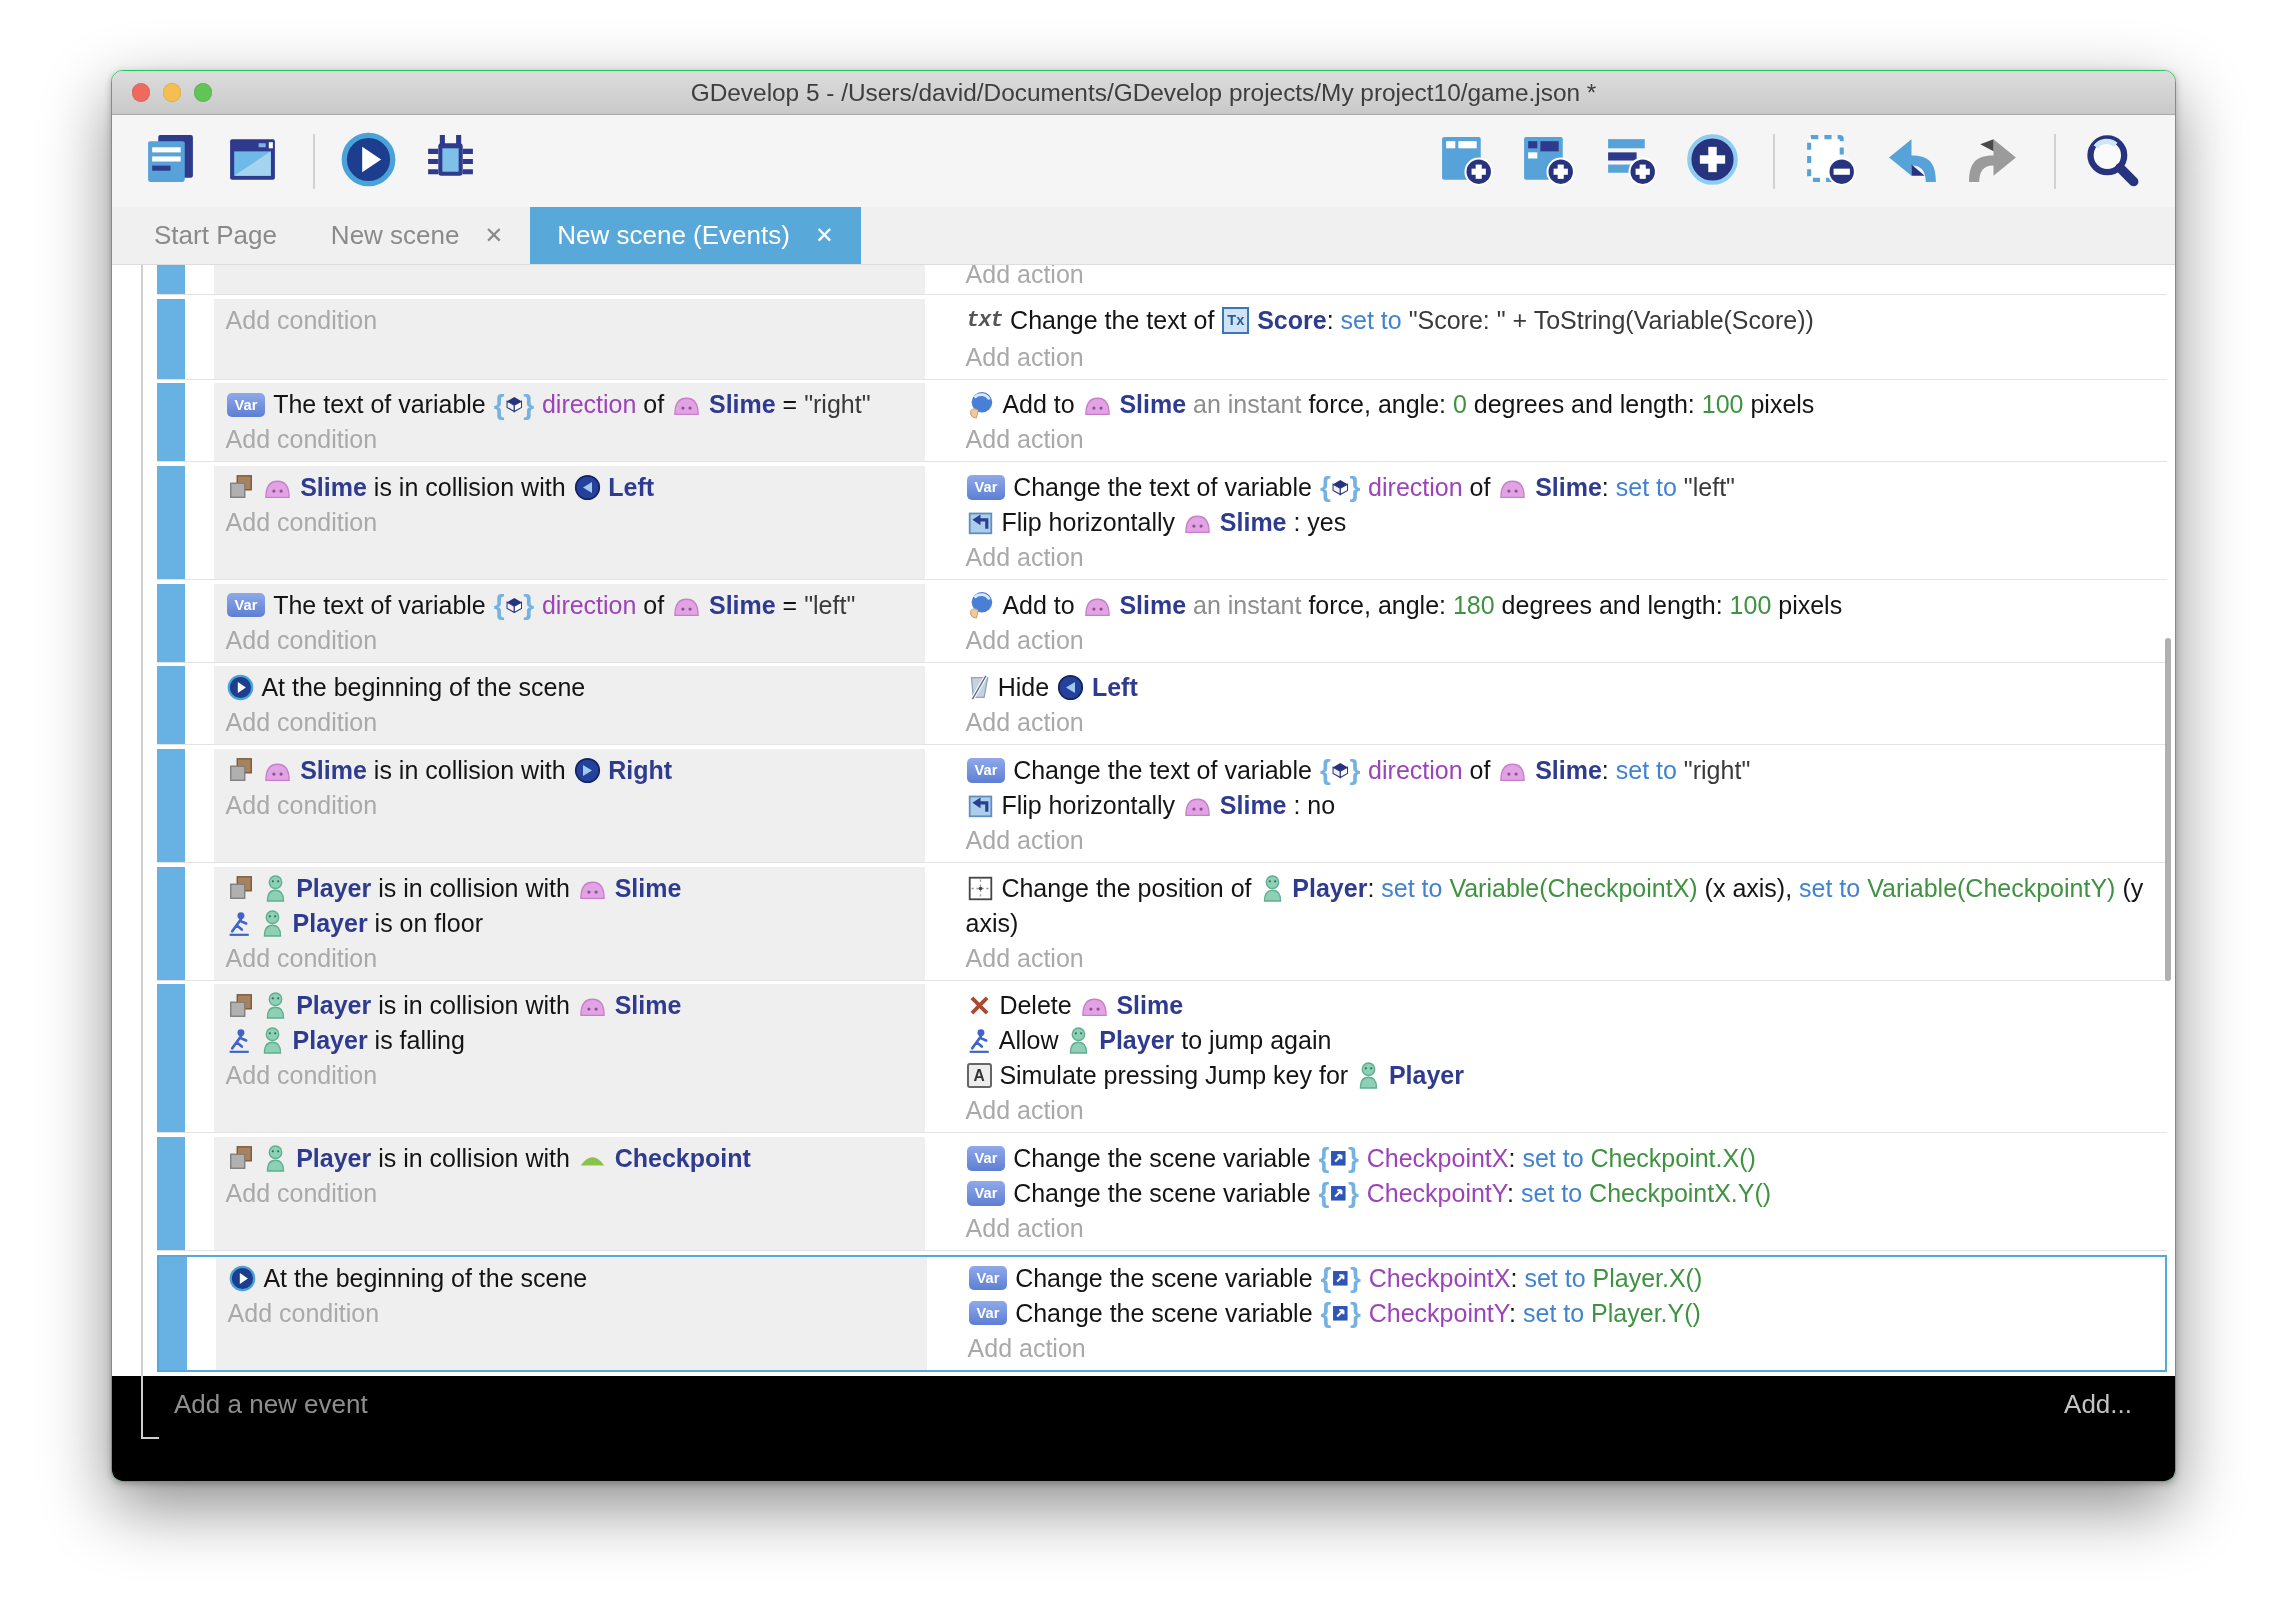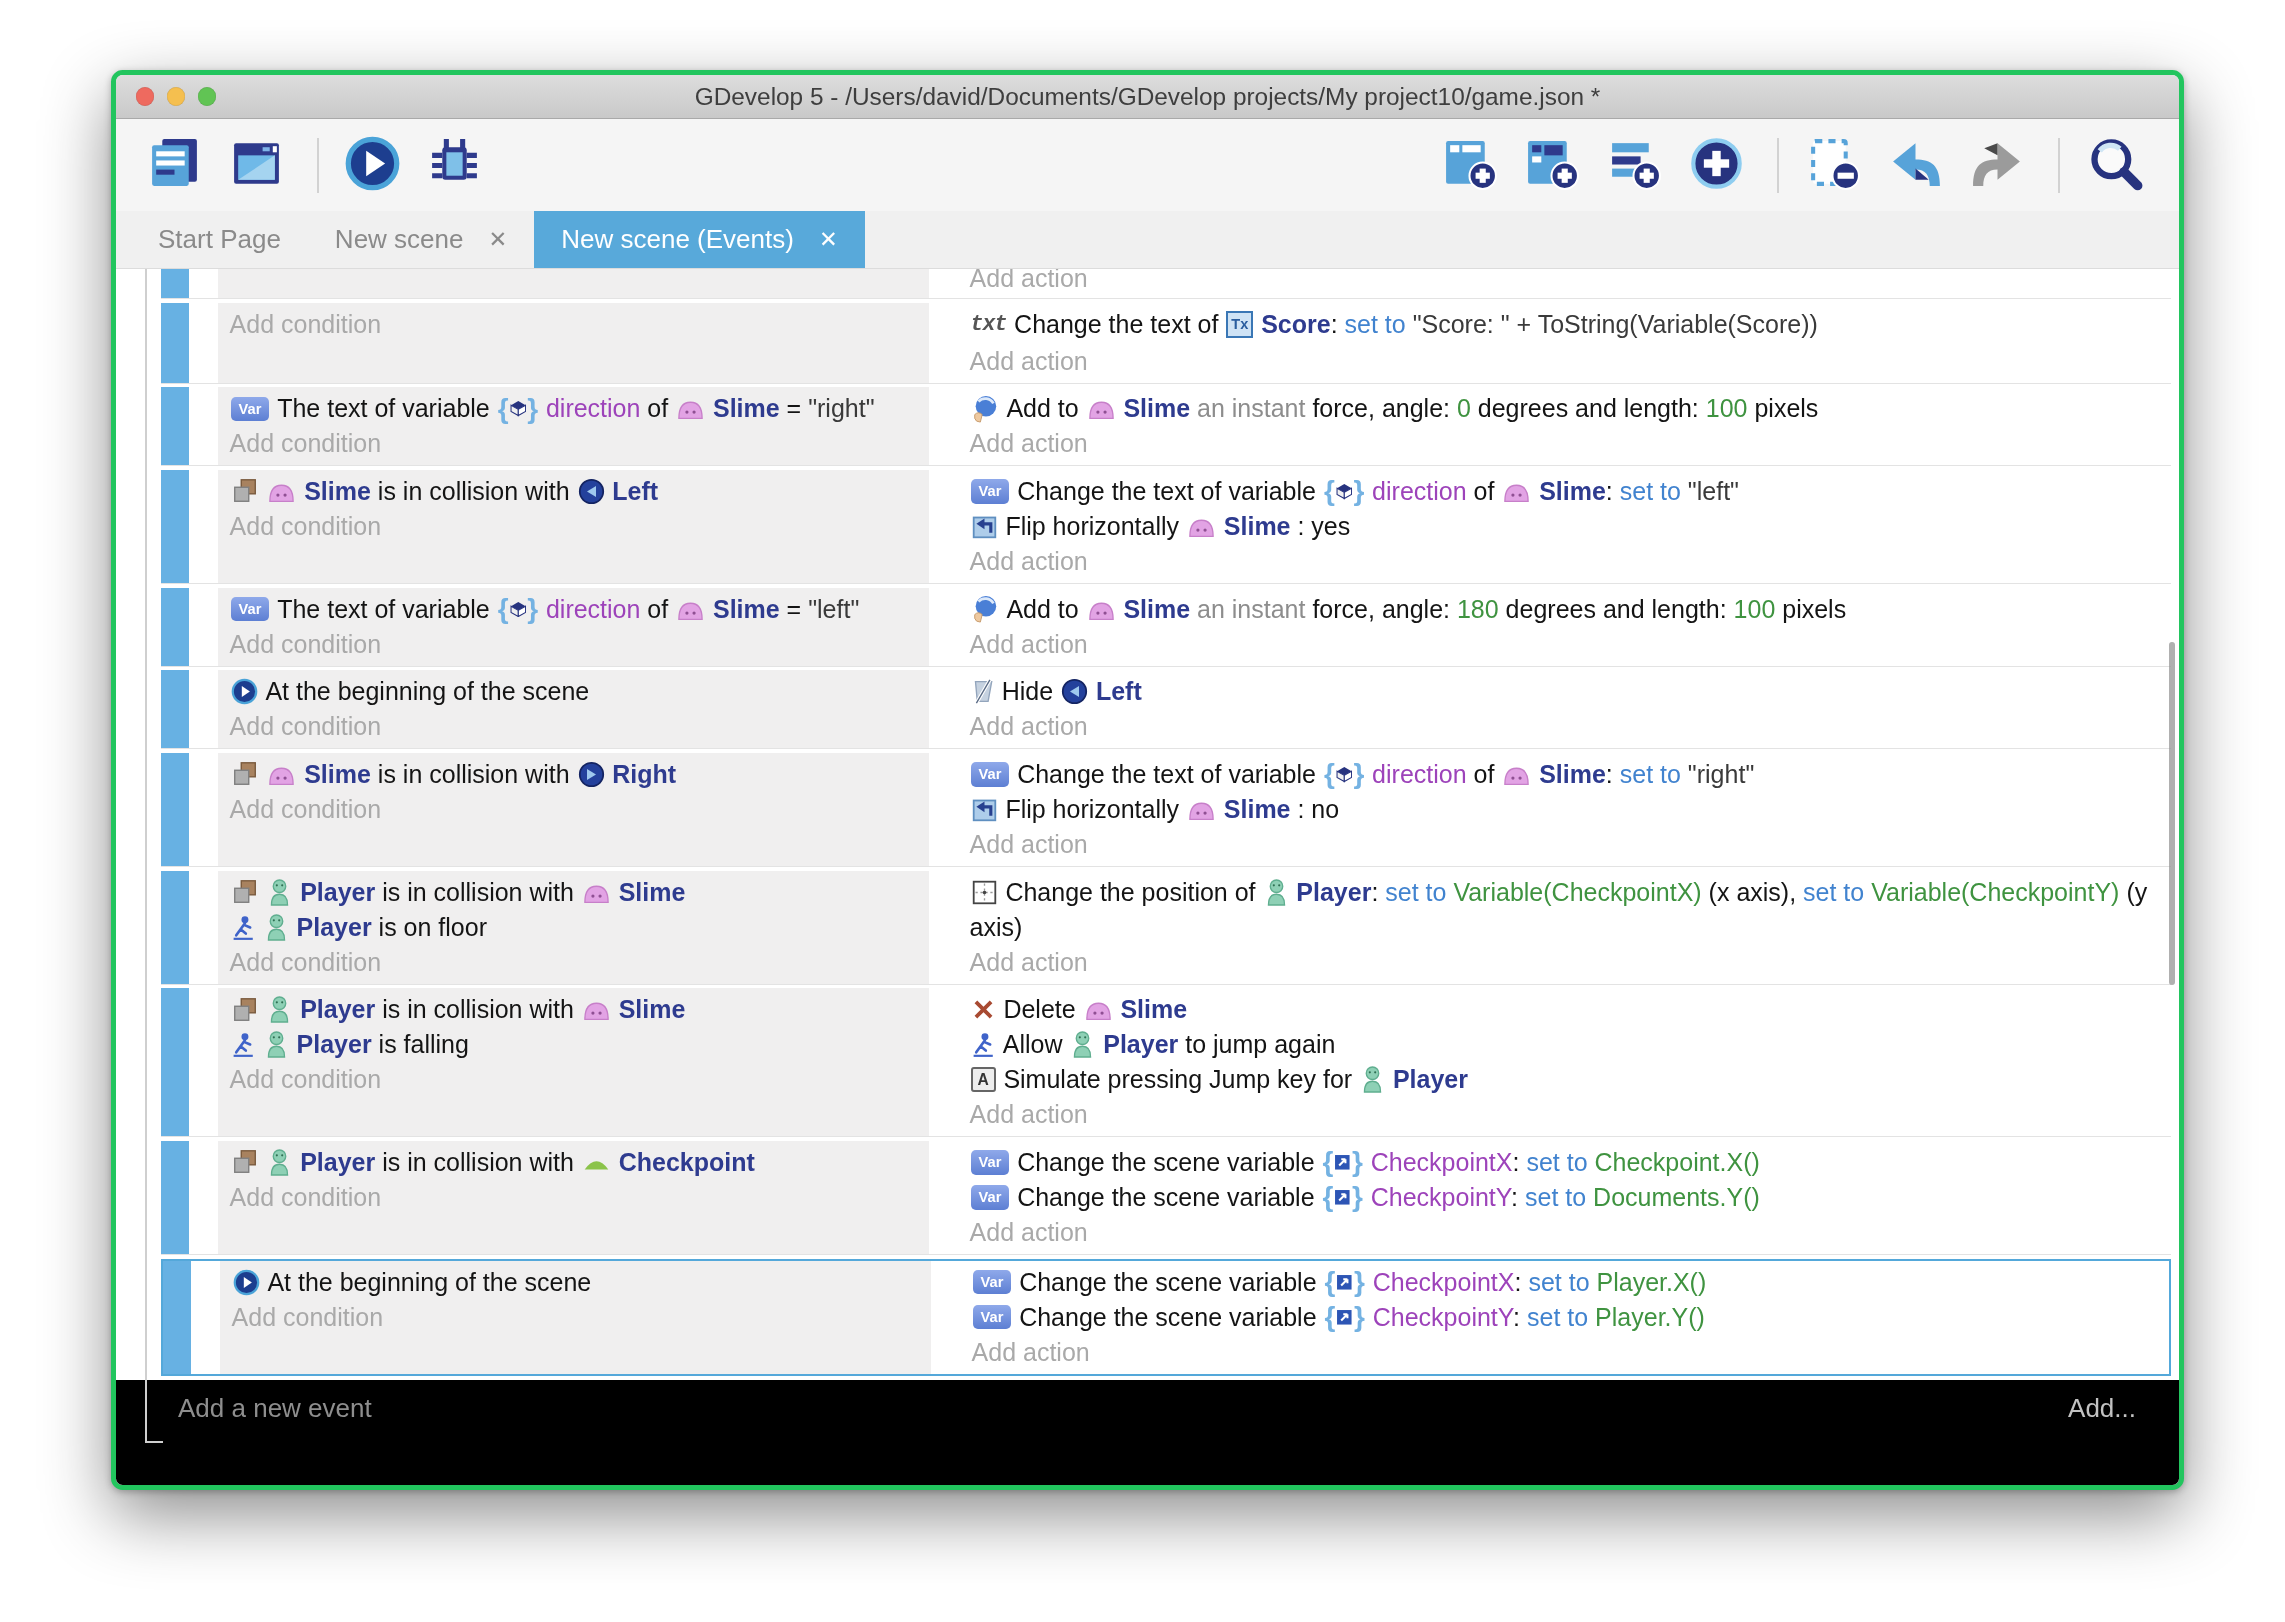--- a/index.html
+++ b/index.html
@@ -1,20 +1,20 @@
 <!DOCTYPE html>
 <html><head>
 <meta charset="utf-8">
 <style>
   html,body{margin:0;padding:0;}
   body{font-family:"Liberation Sans", sans-serif; background:#fff;}
   .page{width:2286px;height:1623px;position:relative;background:#fff;overflow:hidden;}
 
   .window{position:absolute;left:111px;top:70px;width:2063px;height:1410px;background:#fff;
-          border-radius:11.7px;overflow:hidden;border:5px solid #22c55e;
+          border-radius:11.7px;overflow:hidden;border:1px solid #22c55e;
           box-shadow:0 25px 68px rgba(0,0,0,.45), 0 2px 7.8px rgba(0,0,0,.25);}
 
   
   .titlebar{position:relative;height:43px;background:linear-gradient(#dddddd,#c9c9c9);
             border-bottom:1px solid #a9a9a9;}
   .lights{position:absolute;left:19.5px;top:0;height:43px;display:flex;align-items:center;gap:12.7px;}
   .light{width:18.5px;height:18.5px;border-radius:50%;display:inline-block;box-shadow:inset 0 0 1px rgba(0,0,0,.35);}
   .title{position:absolute;left:0;right:0;top:0;line-height:43px;text-align:center;
          font-size:24.4px;color:#3e3e3e;white-space:nowrap;}
 
@@ -656,21 +656,21 @@
                 </span><span class="s-variable">CheckpointX</span><span class="s-plain">: </span><span class="s-setto">set to</span><span class="s-green"> Checkpoint.X()</span></div>
               <div class="line"><span class="icon">
                   <span class="ic-var">Var</span>
                 </span><span class="s-plain">Change the scene variable </span><span class="icon">
                   <span class="braces">{</span>
                   <svg width="16.6" height="16.6" viewBox="0 0 16 16" style="margin:0 1px">
                     <rect x="1" y="1" width="14" height="14" fill="#2d55b5"></rect>
                     <path d="M5,11 L11,5 M11,5 L7,5 M11,5 L11,9" stroke="#fff" stroke-width="2" fill="none"></path>
                   </svg>
                   <span class="braces">}</span>
-                </span><span class="s-variable">CheckpointY</span><span class="s-plain">: </span><span class="s-setto">set to</span><span class="s-green"> Documents.Y()</span></div>
+                </span><span class="s-variable">CheckpointY</span><span class="s-plain">: </span><span class="s-setto">set to</span><span class="s-green"> CheckpointX.Y()</span></div>
               <div class="addline">Add action</div>
             </div>
           </div>
           <div class="event-row sel">
             <div class="bar"></div>
             <div class="cell cond">
               <div class="line"><span class="icon">
                   <svg width="27" height="27" viewBox="0 0 30 30">
                     <circle cx="15" cy="15" r="13" fill="#1d3e8f" stroke="#4aa3d8" stroke-width="2.5"></circle>
                     <path d="M12,9 L21,15 L12,21 Z" fill="#fff"></path>

